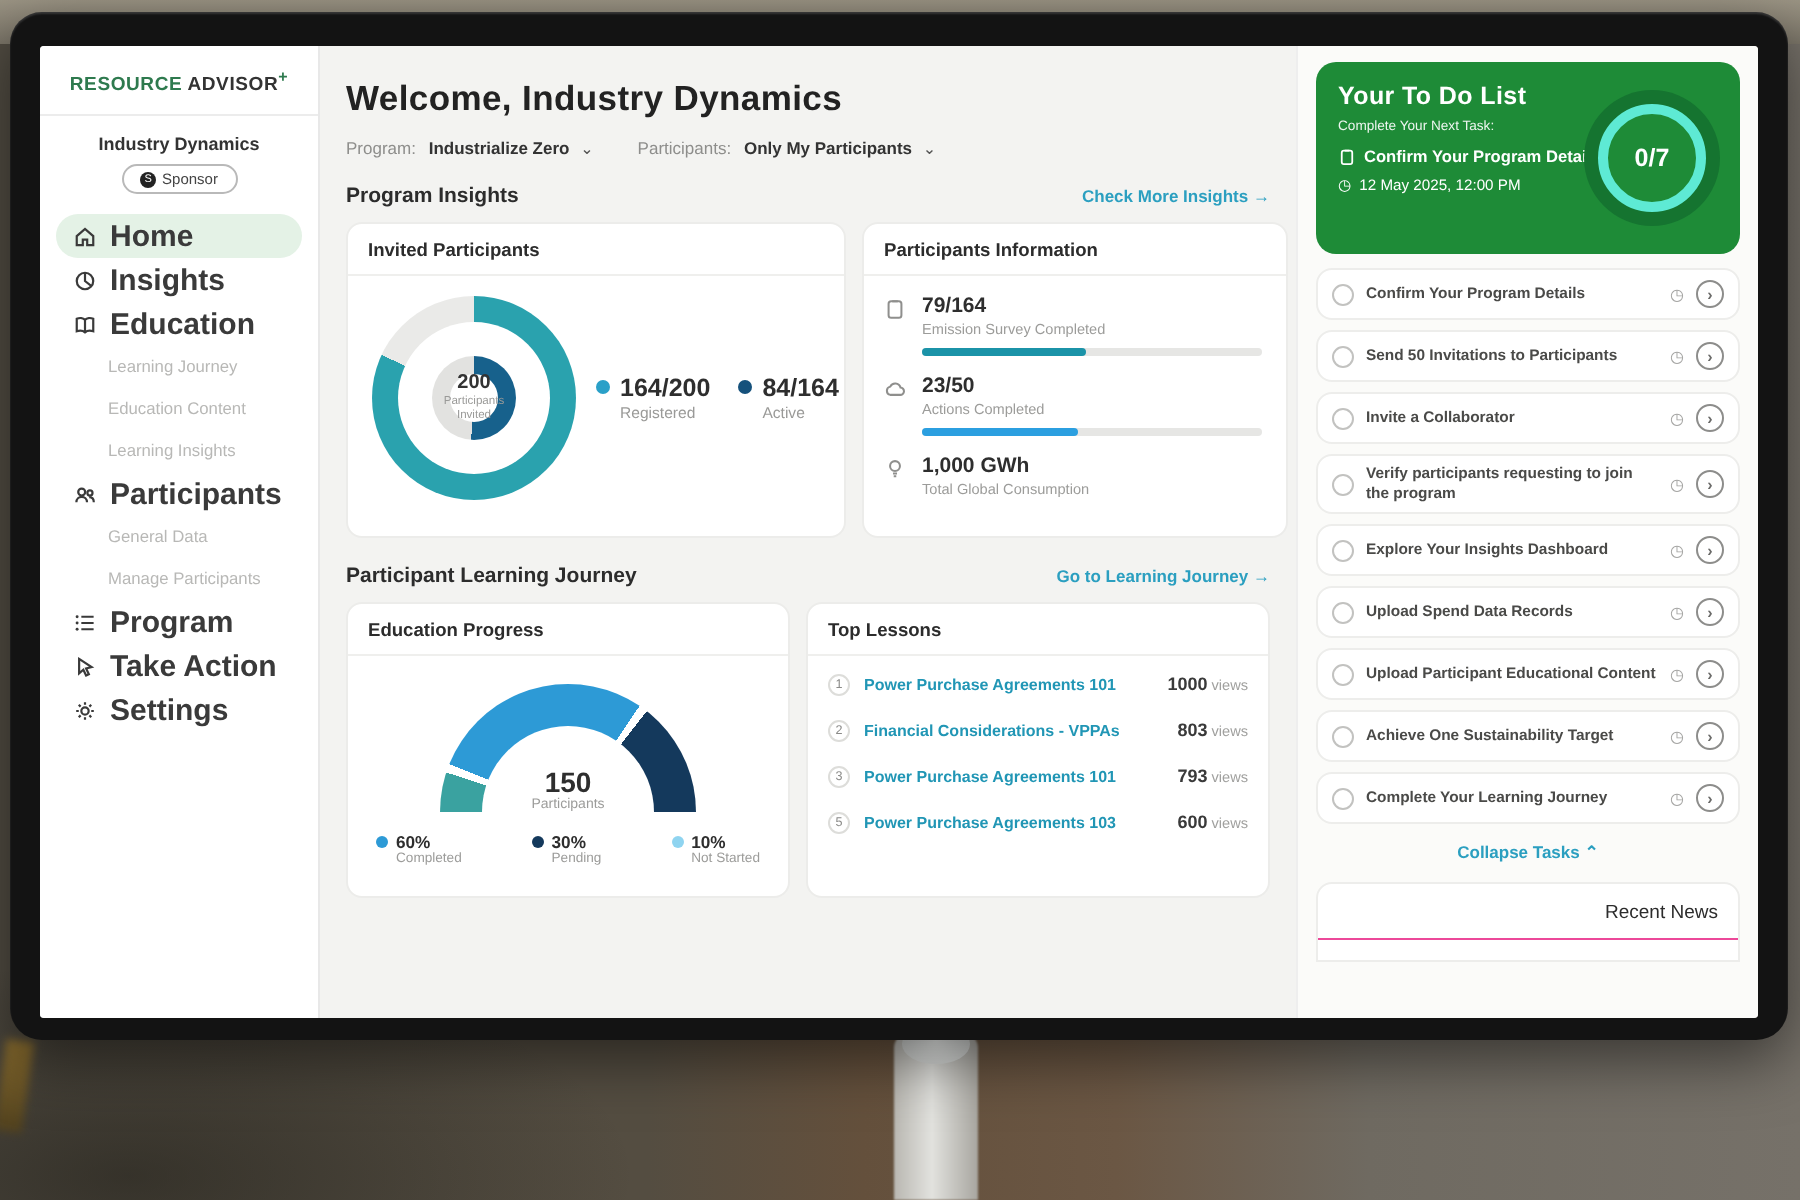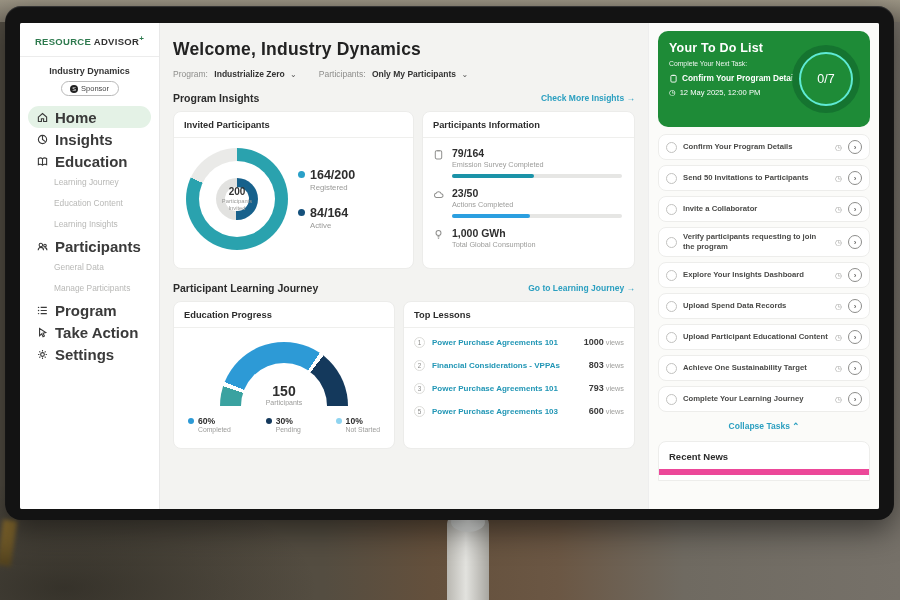--- a/index.html
+++ b/index.html
@@ -60,21 +60,21 @@
   .invited-body { display:flex; align-items:center; padding:10px 8px 0 12px; gap:10px; }
   .donut { width:102px; height:102px; border-radius:50%; flex:none;
            background:conic-gradient(#2aa2ae 0deg 295deg, #eaeae8 295deg 360deg); position:relative; }
   .donut-mid { position:absolute; inset:13px; border-radius:50%; background:#fff; }
   .donut-inner { position:absolute; inset:17px; border-radius:50%;
                  background:conic-gradient(#17618c 0deg 184deg, #e2e2e0 184deg 360deg); }
   .donut-hole { position:absolute; inset:9px; border-radius:50%; background:#fff;
                 display:flex; flex-direction:column; align-items:center; justify-content:center; text-align:center; }
   .donut-c-val { font-size:10px; font-weight:bold; color:#333; }
   .donut-c-lab { font-size:5.8px; color:#9a9a98; margin-top:1px; width:40px; line-height:1.25; }
-  .dlegend { display:flex; flex-direction:column; gap:14px; }
+  .dlegend { display:flex; flex-direction:row; gap:14px; }
   .dlegend-item { display:flex; gap:5px; align-items:flex-start; }
   .dot { width:7px; height:7px; border-radius:50%; flex:none; margin-top:3px; }
   .dot-registered { background:#2aa0c8; }
   .dot-active { background:#15517c; }
   .dlegend-val { font-size:12.5px; font-weight:bold; color:#2e2e2e; }
   .dlegend-lab { font-size:7.8px; color:#9a9a98; margin-top:1px; }
 
   .card-pinfo { flex:1; height:158px; }
   .pinfo-row { display:flex; gap:8px; padding:9px 12px 0 10px; }
   .pinfo-icon { color:#8f8f8d; flex:none; margin-top:2px; }
@@ -113,34 +113,34 @@
 
   
   .right { flex:1; background:#fbfbf9; padding:8px 9px 0; border-left:1px solid #eee; }
   .todo-card { background:#1e8b37; border-radius:10px; padding:10px 11px; position:relative; height:96px; color:#fff; }
   .todo-title { font-size:12.5px; font-weight:bold; letter-spacing:.2px; }
   .todo-sub { font-size:6.8px; margin-top:5px; opacity:.92; }
   .todo-next { display:flex; align-items:center; gap:4px; margin-top:6px; font-size:8.3px; font-weight:bold; }
   .todo-date { display:flex; align-items:center; gap:4px; margin-top:5px; font-size:7.6px; }
   .todo-circle { position:absolute; right:10px; top:14px; width:68px; height:68px; border-radius:50%;
                  background:#157430; display:grid; place-items:center; }
-  .todo-circle-in { width:54px; height:54px; border-radius:50%; border:2px solid #5eead4; background:#1e8b37;
-                    display:grid; place-items:center; font-size:12.5px; font-weight:normal; color:#fff; }
+  .todo-circle-in { width:54px; height:54px; border-radius:50%; border:5px solid #5eead4; background:#1e8b37;
+                    display:grid; place-items:center; font-size:12.5px; font-weight:bold; color:#fff; }
   .tasks { margin-top:7px; }
   .task-row { display:flex; align-items:center; gap:6px; background:#fff; border:1px solid #ededeb;
               border-radius:8px; min-height:26px; padding:4px 7px; margin-bottom:5px; cursor:pointer; }
   .task-check { width:11px; height:11px; border:1.2px solid #c2c2c0; border-radius:50%; flex:none; cursor:pointer; }
   .task-label { flex:1; font-size:7.7px; font-weight:bold; color:#4a4a48; line-height:1.3; }
   .task-clock { font-size:8px; color:#a5a5a3; flex:none; }
   .task-chev { width:14px; height:14px; border:1.3px solid #8d8d8b; border-radius:50%; flex:none;
                display:flex; align-items:center; justify-content:center; font-size:8px; color:#6a6a68;
                font-weight:bold; cursor:pointer; }
   .collapse-row { text-align:center; padding:4px 0 8px; font-size:8.5px; font-weight:bold; color:#2b9fc0; cursor:pointer; }
   .news-card { background:#fff; border:1px solid #ededeb; border-radius:8px 8px 0 0; margin-top:2px; height:40px; }
-  .news-title { font-size:9.5px; font-weight:bold; color:#2c2c2c; padding:9px 10px 7px; border-bottom:6px solid #ec4899; }
+  .news-title { font-size:9.5px; font-weight:normal; color:#2c2c2c; padding:9px 10px 7px; border-bottom:1px solid #ec4899;text-align:right; }
 
   svg { display:block; }
 </style>
 </head>
 <body>
 
 <div class="bg-top"></div>
 <div class="bg-dark-bl"></div>
 <div class="bg-sliver"></div>
 <div class="stand-neck"></div>

